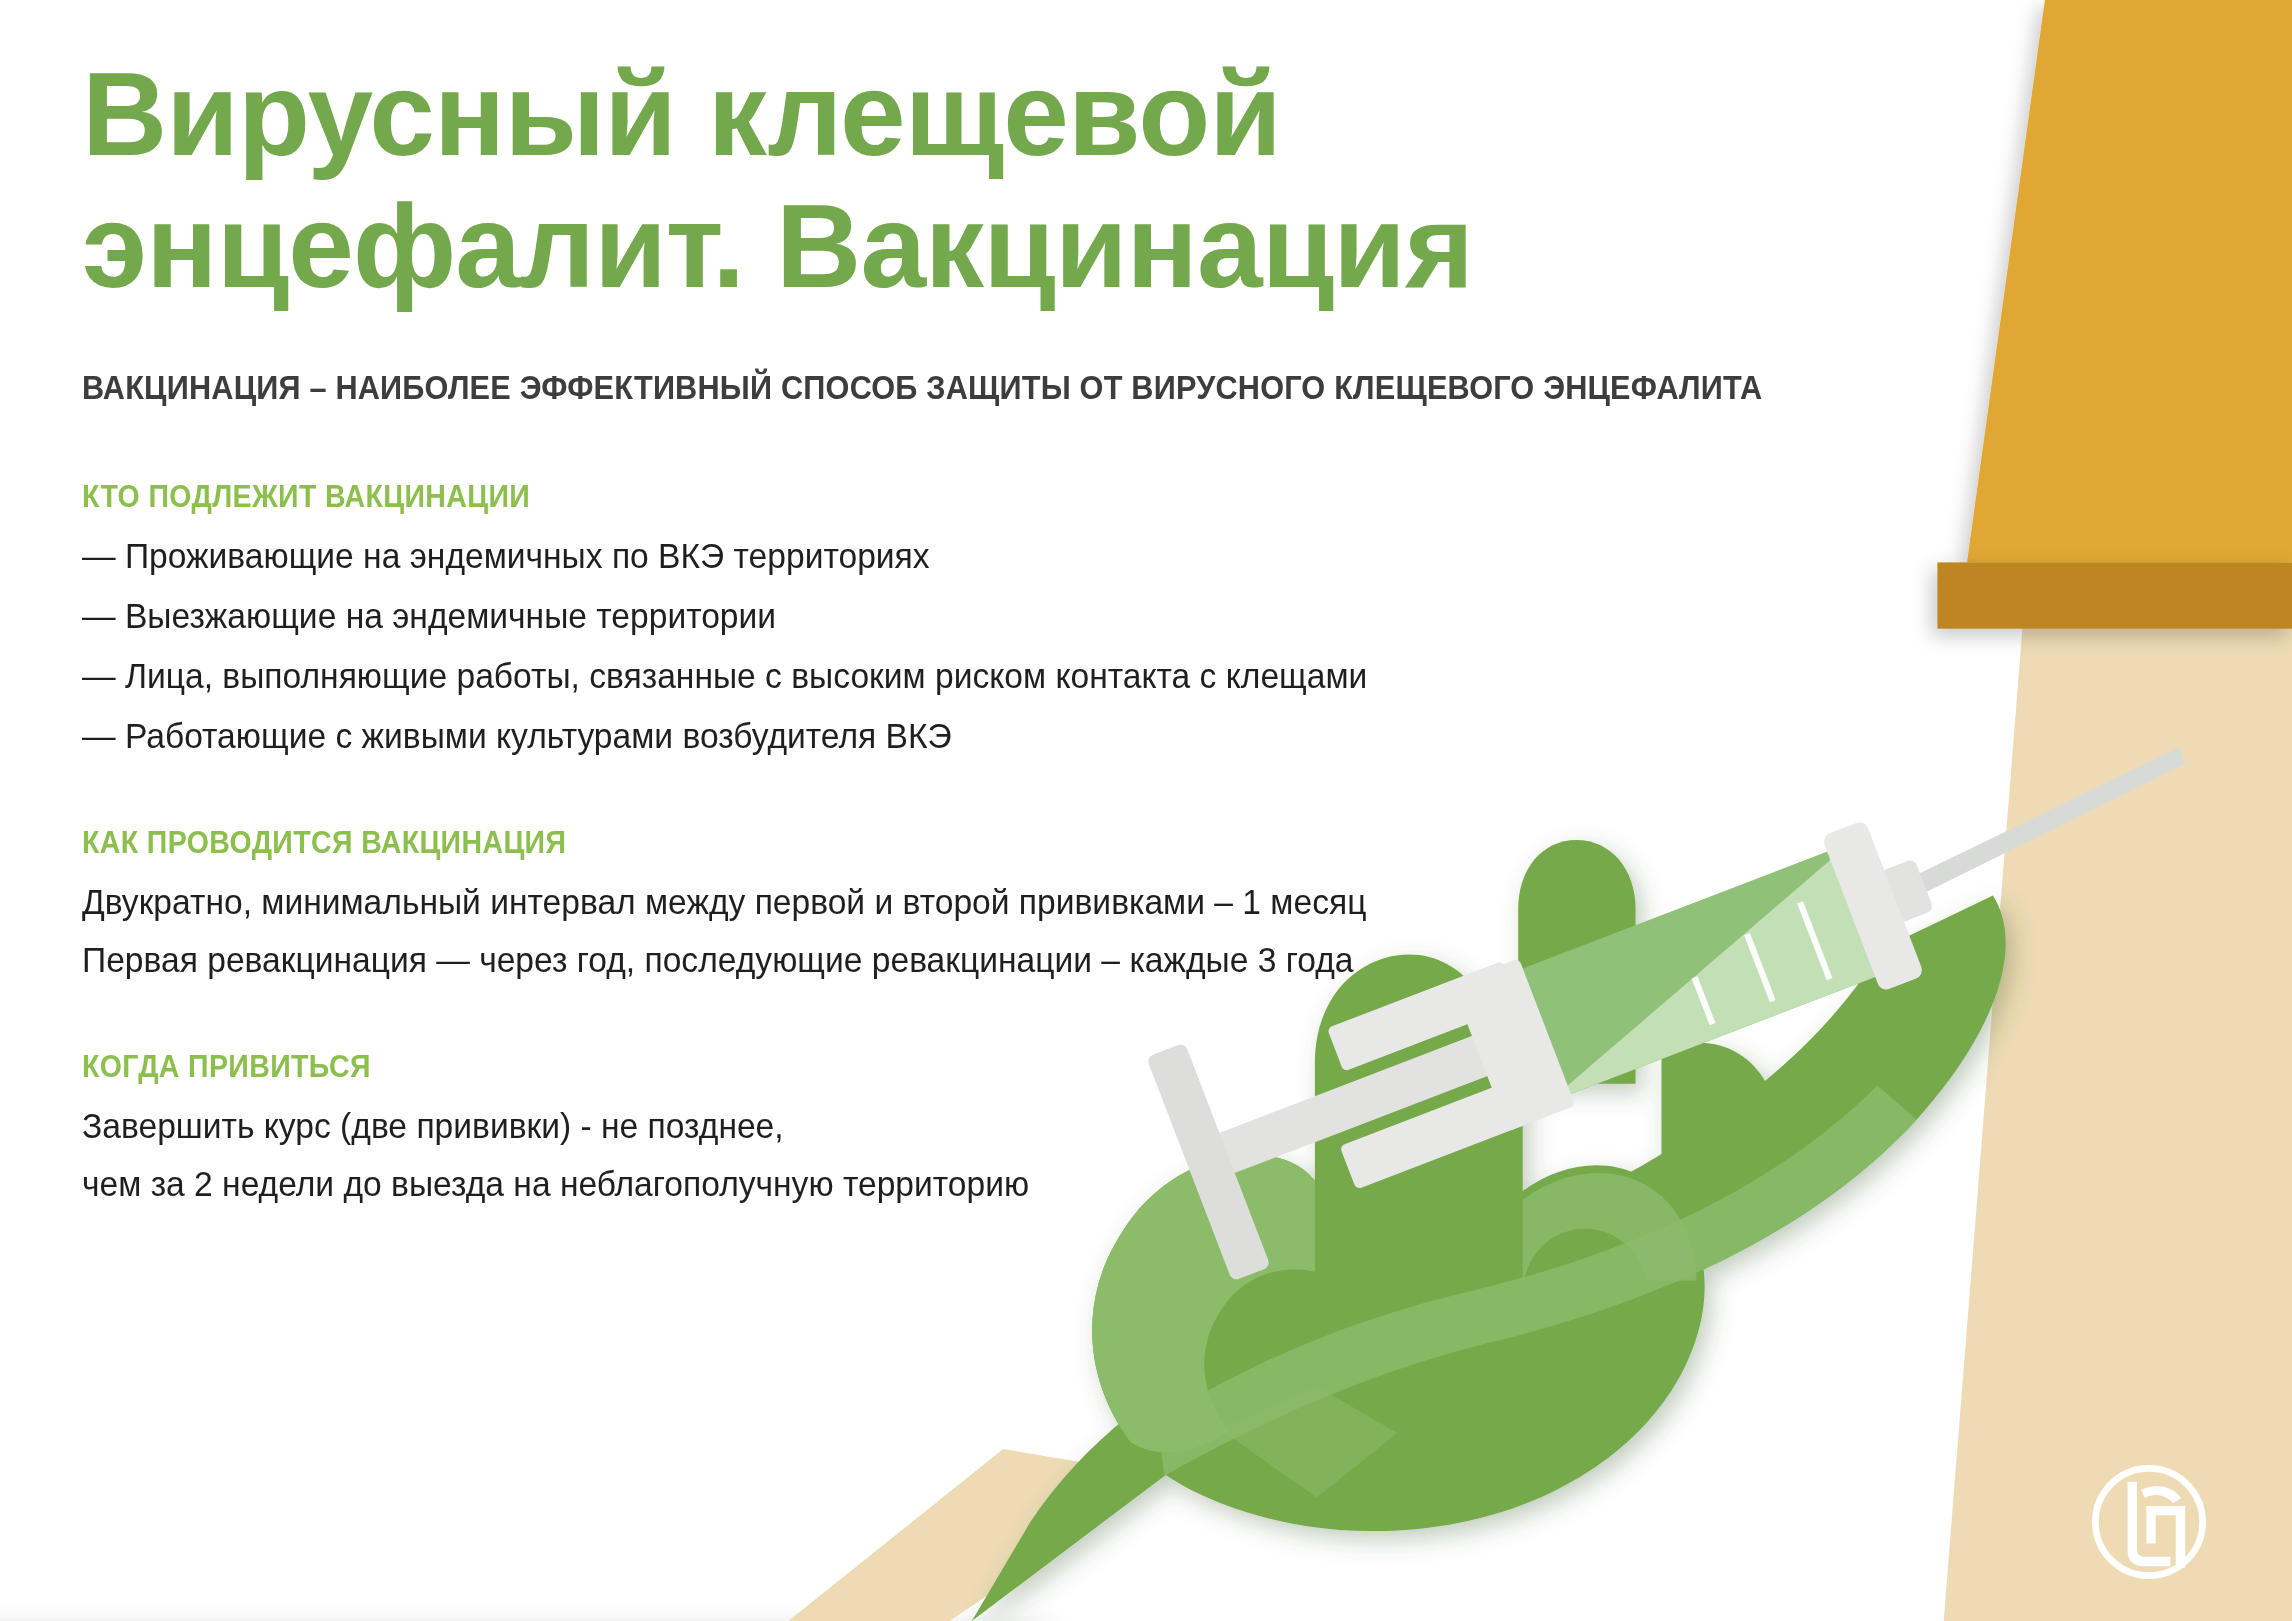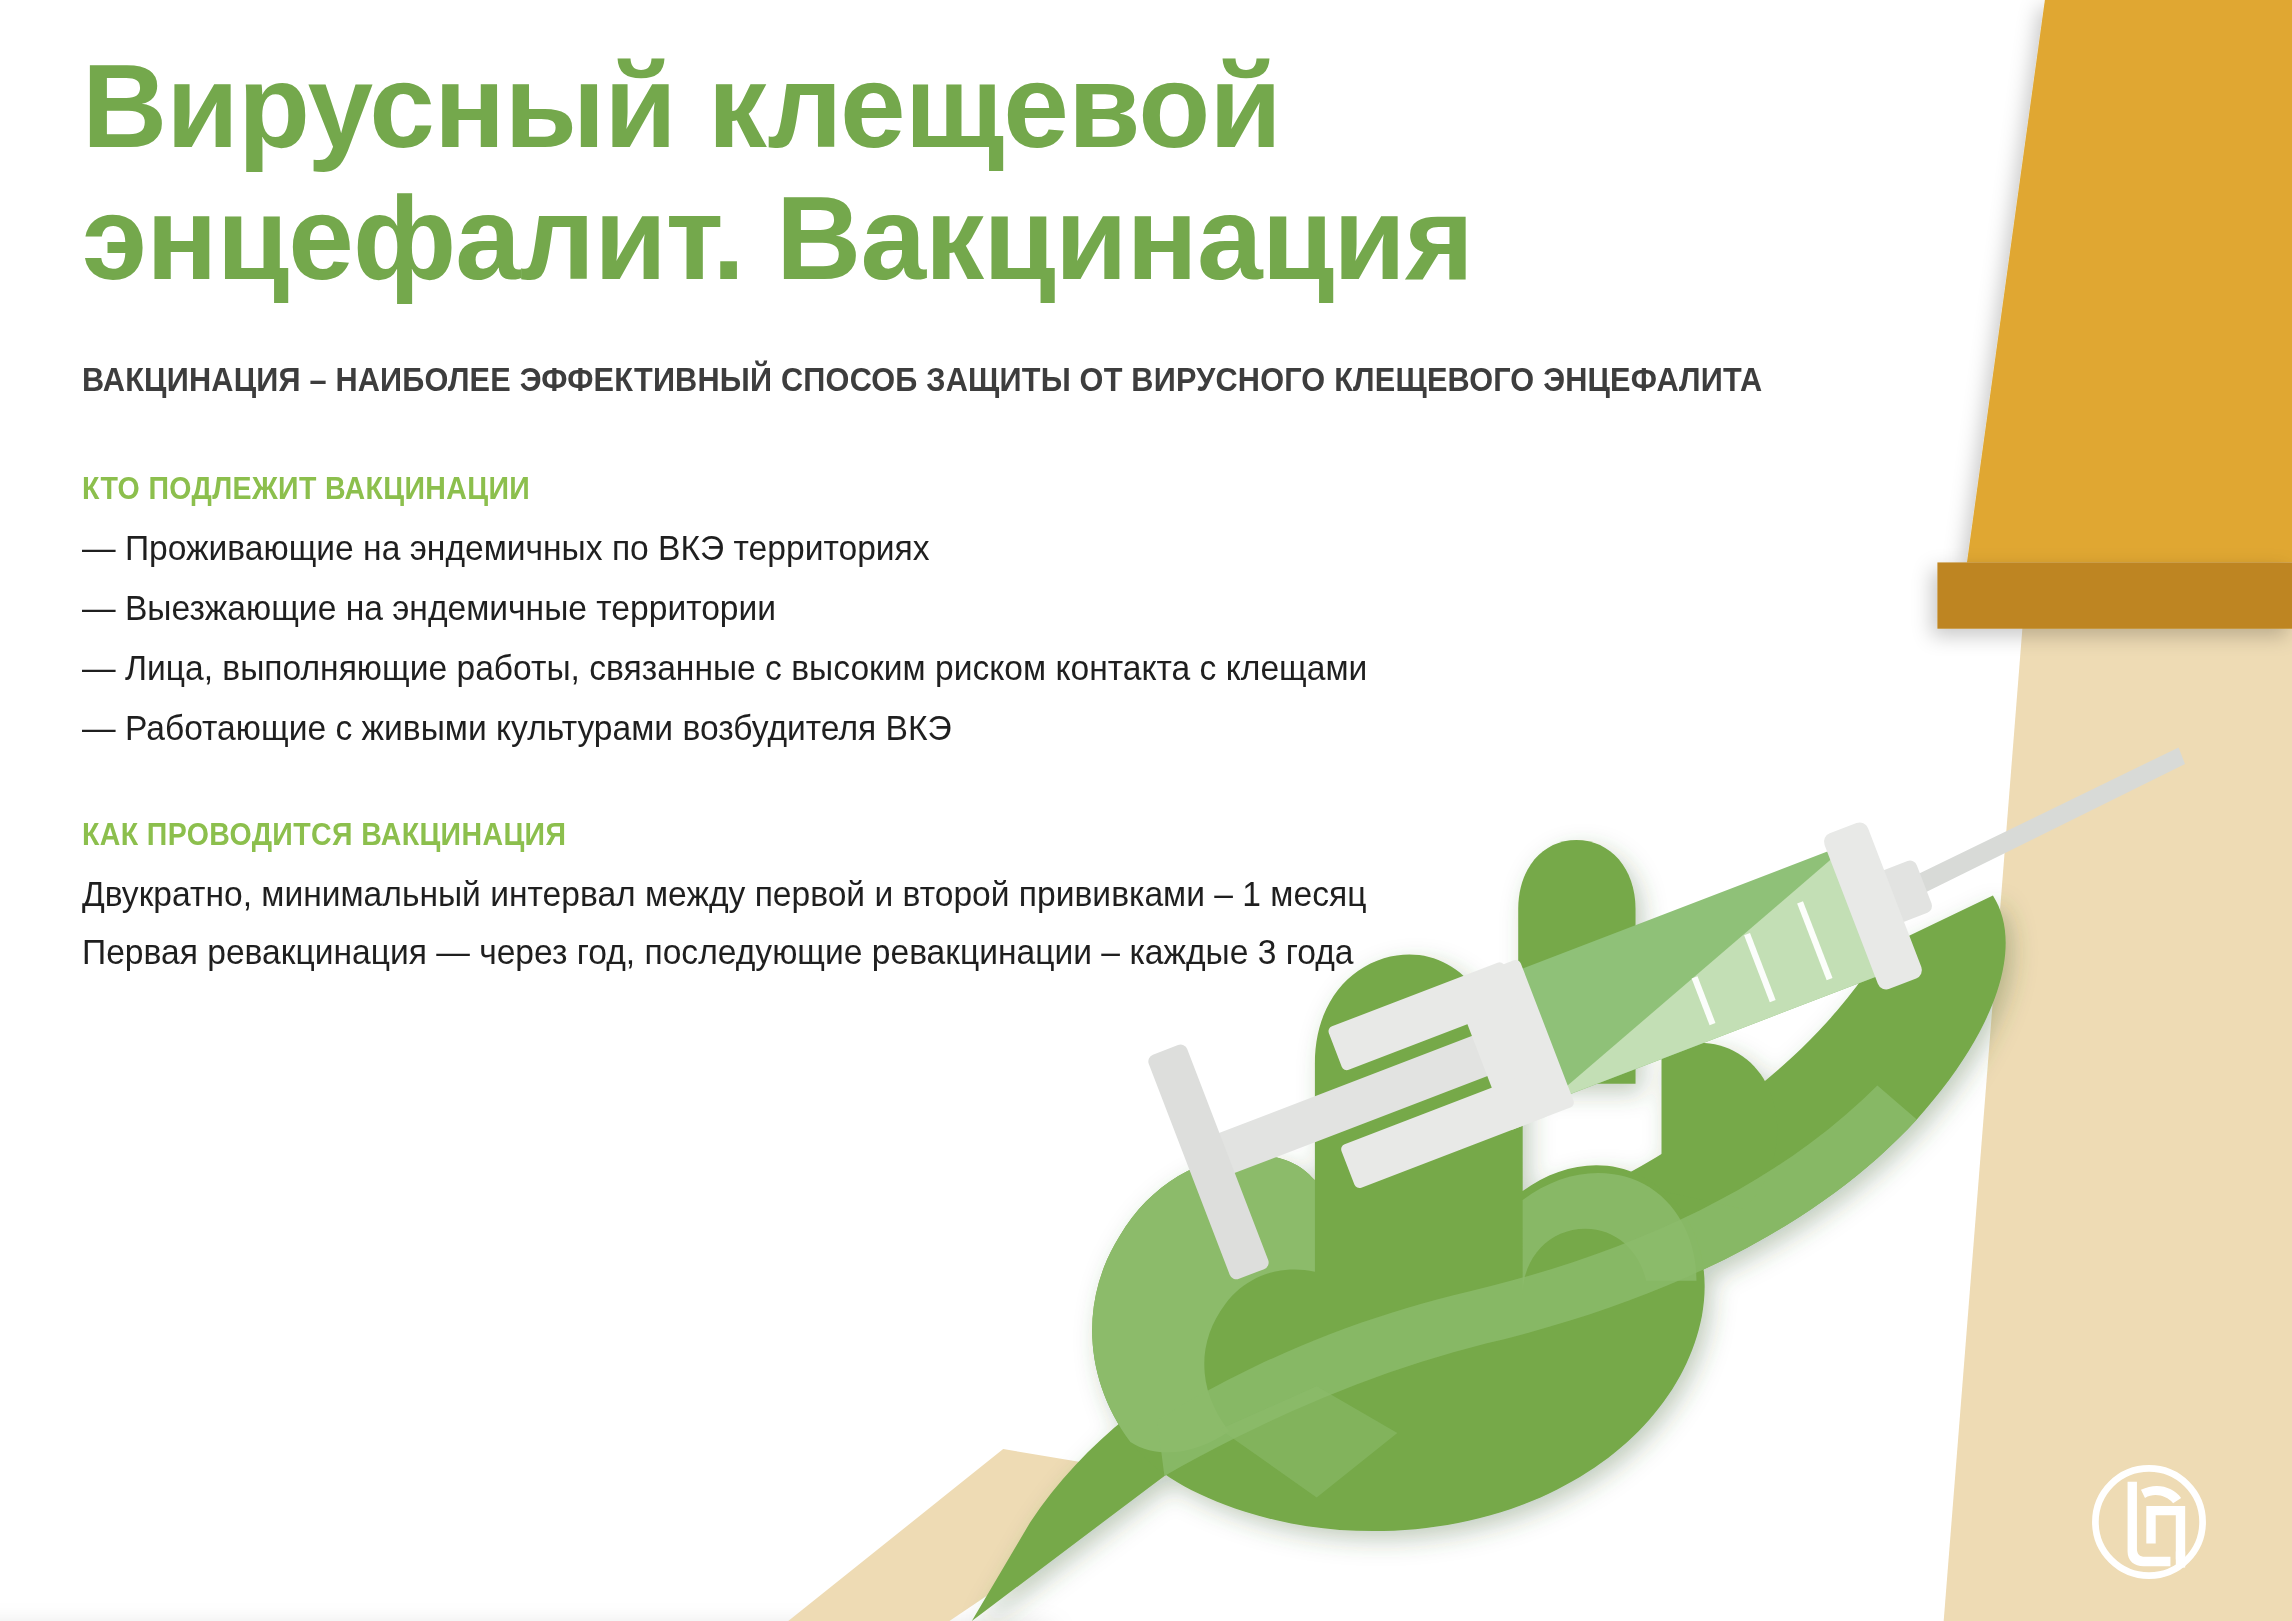--- a/index.html
+++ b/index.html
@@ -16,21 +16,21 @@
     overflow:hidden;
   }
 
   
   .art{position:absolute;inset:0;width:100%;height:100%;pointer-events:none;}
 
   
   .content{
     position:absolute;
     left:82px;
-    top:40px;
+    top:48px;
     width:1791px;
     z-index:5;
   }
 
   .title{
     font-size:118px;
     line-height:1.12;
     font-weight:700;
     color:#74A84C;
     letter-spacing:-0.9px;
@@ -245,20 +245,25 @@
       <p class="line dash">— Лица, выполняющие работы, связанные с высоким риском контакта с клещами</p>
       <p class="line dash">— Работающие с живыми культурами возбудителя ВКЭ</p>
     </div>
 
     <div class="section gap-lg">
       <div class="section-heading">КАК ПРОВОДИТСЯ ВАКЦИНАЦИЯ</div>
       <p class="line">Двукратно, минимальный интервал между первой и второй прививками – 1 месяц</p>
       <p class="line">Первая ревакцинация — через год, последующие ревакцинации – каждые 3 года</p>
     </div>
 
+    <div class="section gap-lg">
+      <div class="section-heading">КОГДА ПРИВИТЬСЯ</div>
+      <p class="line">Завершить курс (две прививки) -  не позднее,</p>
+      <p class="line">чем за 2 недели до выезда на неблагополучную территорию</p>
+    </div>
 
   </div>
 
   <div class="logo-wrap">
     <svg viewBox="0 0 100 100" width="134" height="134">
       <circle cx="50" cy="50" r="40" fill="none" stroke="#FFFFFF" stroke-width="5"></circle>
 
       <path d="M 34 20 L 34 72 C 34 79 39 83 46 83 L 66 83 L 66 76 L 47 76 C 43 76 41 74 41 70 L 41 20 Z" fill="#FFFFFF"></path>
       <path d="M 44 26 C 56 20 68 24 74 32 L 68 36 C 63 30 54 28 47 32 Z" fill="#FFFFFF"></path>
       <path d="M 48 38 L 48 66 L 55 66 L 55 45 L 70 45 L 70 78 L 77 78 L 77 38 Z" fill="#FFFFFF"></path>

